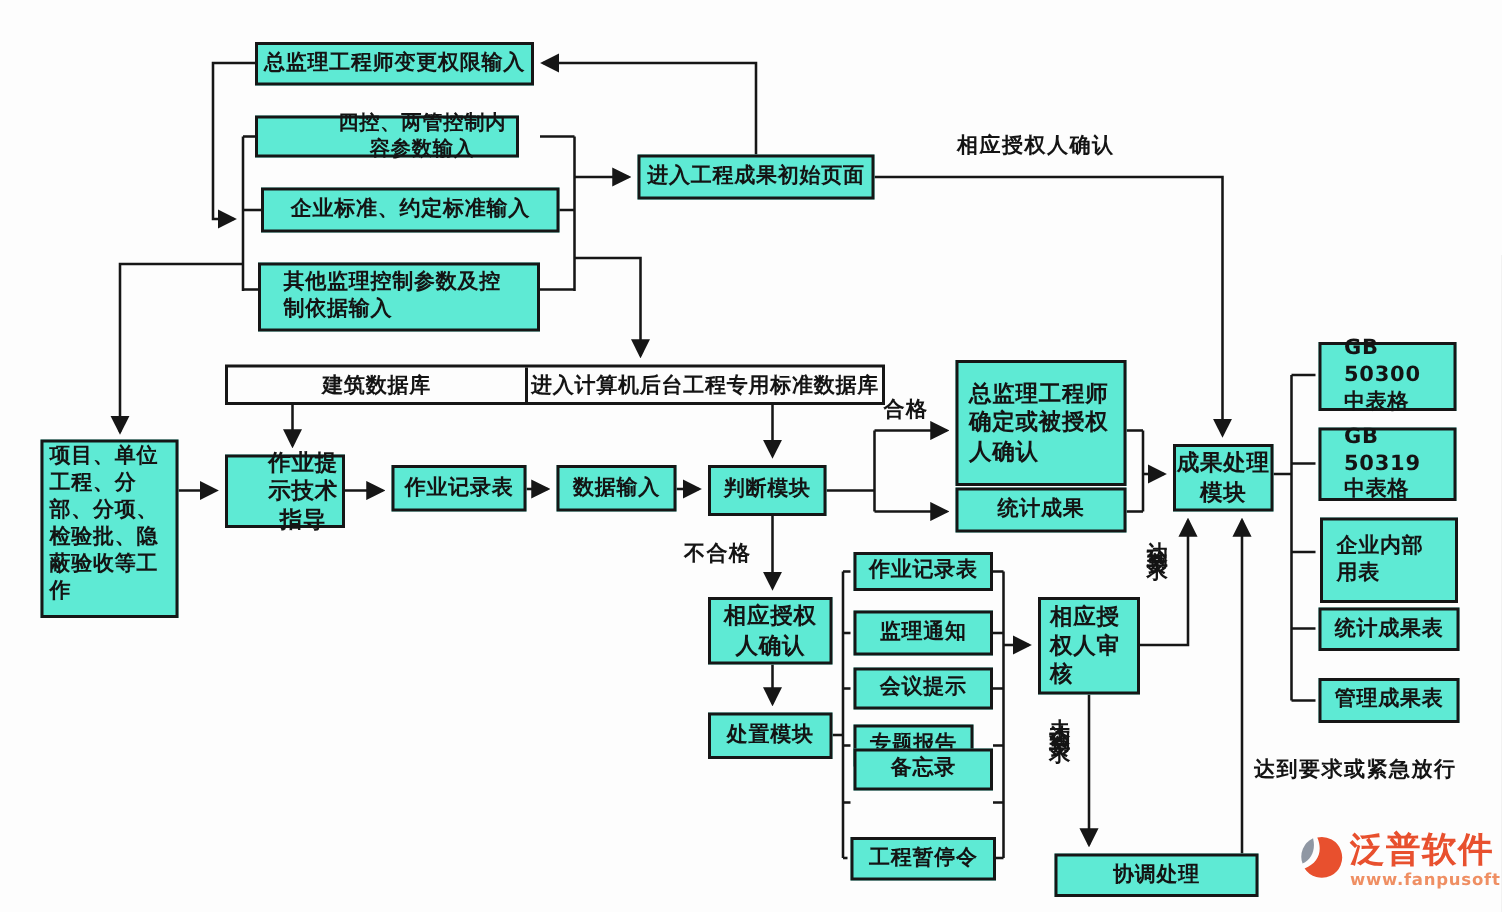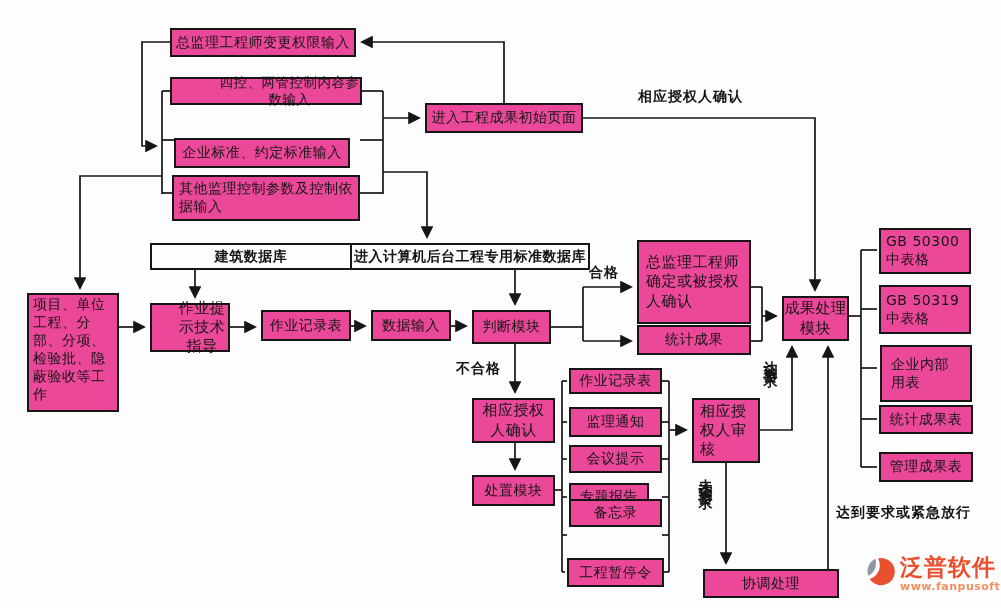--- a/index.html
+++ b/index.html
@@ -3,27 +3,27 @@
 <meta charset="utf-8">
 <style>
   html,body{margin:0;padding:0;background:#e9e9e9;}
   .stage{
     position:relative;width:1001px;height:608px;background:#fdfdfd;
     font-family:"DejaVu Sans","Liberation Sans",sans-serif;
     color:#141414;overflow:hidden;
   }
   .wires{position:absolute;left:0;top:0;z-index:1;}
   .node{
-    position:absolute;z-index:2;background:#ec4899;
+    position:absolute;z-index:2;background:#5eead4;
     border:2px solid #161616;box-sizing:border-box;
     display:flex;align-items:center;justify-content:center;
-    font-weight:normal;font-size:14px;line-height:1.28;
+    font-weight:bold;font-size:14px;line-height:1.28;
     text-align:center;letter-spacing:.5px;
   }
-  .node.left{justify-content:flex-start;text-align:left;padding:2px 5px;}
+  .node.left{justify-content:flex-start;text-align:left;padding:2px 15px;}
   .dbrow{position:absolute;z-index:2;background:#fdfdfd;border:2px solid #161616;
     box-sizing:border-box;display:flex;font-weight:bold;font-size:14px;}
   .dbcell{display:flex;align-items:center;justify-content:center;letter-spacing:.5px;}
   .dbcell+.dbcell{border-left:2px solid #161616;}
   .elabel{position:absolute;z-index:3;font-weight:bold;font-size:14px;
     letter-spacing:1px;white-space:nowrap;}
   .vlabel{position:absolute;z-index:3;font-weight:bold;font-size:14px;
     writing-mode:vertical-rl;text-orientation:upright;letter-spacing:4px;}
   .logo{position:absolute;z-index:3;display:flex;align-items:flex-start;gap:4px;}
   .logo .txt{display:flex;flex-direction:column;line-height:1;}
@@ -115,22 +115,22 @@
 
       <path d="M760,430 H792 V347" marker-end="url(#ah)"></path>
 
       <path d="M726,463 V563" marker-end="url(#ah)"></path>
 
       <path d="M828,569 V347" marker-end="url(#ah)"></path>
     </g>
   </svg>
 
   <div class="node" style="left:170px;top:28px;width:186px;height:29px;">总监理工程师变更权限输入</div>
-  <div class="node" style="left:170px;top:77px;width:192px;height:28px;font-size:13.5px;padding-left:47px;">四控、两管控制内容参数输入</div>
-  <div class="node" style="left:174px;top:138px;width:176px;height:30px;">企业标准、约定标准输入</div>
+  <div class="node" style="left:170px;top:77px;width:176px;height:28px;font-size:13.5px;padding-left:47px;">四控、两管控制内容参数输入</div>
+  <div class="node" style="left:174px;top:125px;width:199px;height:30px;">企业标准、约定标准输入</div>
   <div class="node left" style="left:172px;top:175px;width:188px;height:46px;">其他监理控制参数及控制依据输入</div>
 
   <div class="node" style="left:425px;top:103px;width:158px;height:30px;">进入工程成果初始页面</div>
 
   <div class="dbrow" style="left:150px;top:243px;width:440px;height:27px;">
     <div class="dbcell" style="width:198px;">建筑数据库</div>
     <div class="dbcell" style="flex:1;">进入计算机后台工程专用标准数据库</div>
   </div>
 
   <div class="node left" style="left:27px;top:293px;width:92px;height:119px;align-items:flex-start;padding:1px 4px;">项目、单位工程、分部、分项、检验批、隐蔽验收等工作</div>

